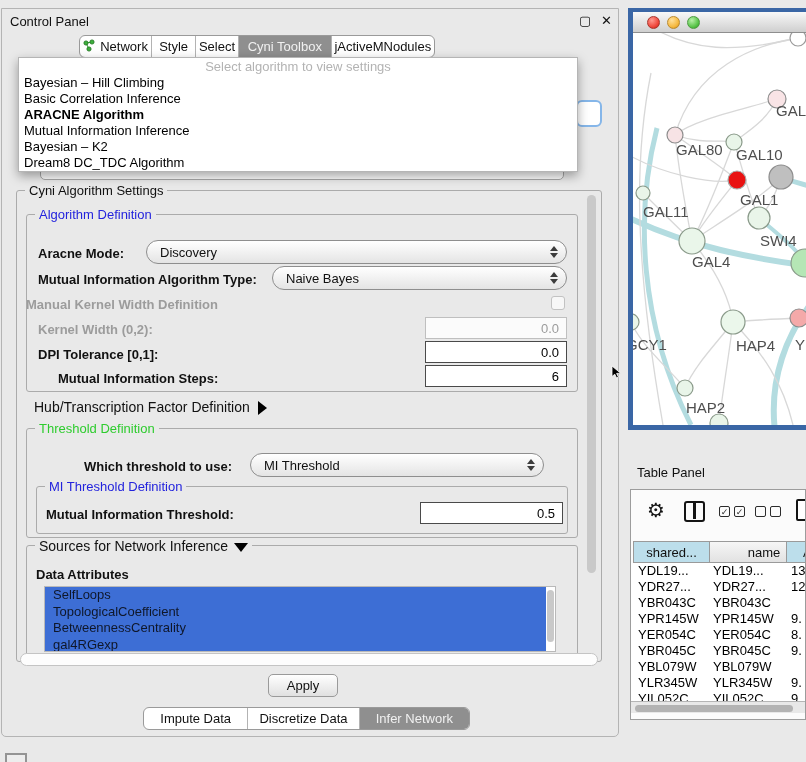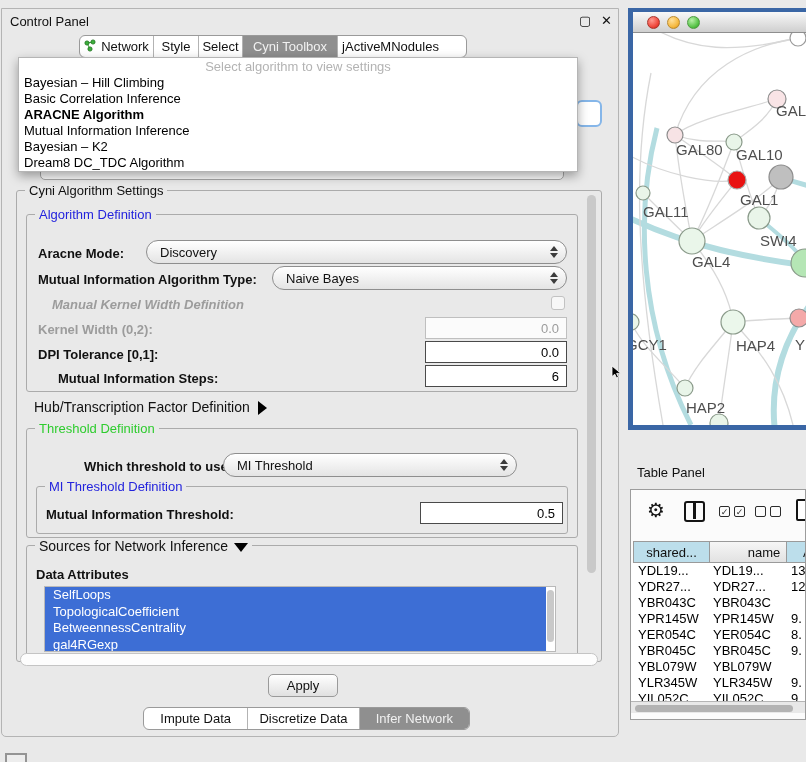--- a/index.html
+++ b/index.html
@@ -57,21 +57,21 @@
 
   .fld { position:absolute; height:22px; background:#fff; border:1px solid #4a4a4a; font-size:13px; color:#000;
          display:flex; align-items:center; justify-content:flex-end; padding-right:7px; }
   .fld.dis { border:1px solid #bfbfbf; background:#fbfbfb; color:#9c9c9c; }
   .chk { position:absolute; width:14px; height:14px; border:1px solid #c2c2c2; border-radius:3px; background:#f7f7f7; }
 
   .vthumb { position:absolute; background:#c9c9c9; border-radius:5px; }
   .hscroll { position:absolute; background:#fdfdfd; border:1px solid #c4c4c4; border-radius:7px; }
 
   .attrlist { position:absolute; background:#fff; border:1px solid #b9b9b9; overflow:hidden; }
-  .attr { height:16.5px; line-height:16.5px; font-size:13px; color:#ffffff; background:#3d6ed5; padding-left:8px; width:501px; }
+  .attr { height:16.5px; line-height:16.5px; font-size:13px; color:#0f172a; background:#3d6ed5; padding-left:8px; width:501px; }
 
   .btn { position:absolute; border:1px solid #9a9a9a; border-radius:5px; background:linear-gradient(#ffffff,#e0e0e0);
          font-size:13px; color:#111; display:flex; align-items:center; justify-content:center; }
 
   
   .net-frame { position:absolute; left:628px; top:8px; width:178px; height:422px; background:#3a66a5; }
   .net-win { position:absolute; left:633px; top:12px; width:173px; height:413px; background:#fff; }
   .net-titlebar { position:absolute; left:0; top:0; width:100%; height:21px;
                   background:linear-gradient(#f8f8f8,#cfcfcf); border-bottom:1px solid #8e8e8e; }
   .light { position:absolute; top:4px; width:13px; height:13px; border-radius:50%; }
@@ -102,21 +102,21 @@
 </head>
 <body>
 
 <div id="stage">
 
   <div class="cp-win">
     <div class="cp-title">Control Panel</div>
     <div class="cp-btn" style="left:577px;">▢</div>
     <div class="cp-btn" style="left:599px;">✕</div>
 
-    <div class="segbar" style="left:77px; top:26px; width:388px;">
+    <div class="segbar" style="left:77px; top:26px; width:356px;">
       <div class="seg" style="width:74px;">
         <span class="tabicon">
           <svg width="12" height="13" viewBox="0 0 12 13">
               <line x1="3" y1="4" x2="9" y2="3" stroke="#2f9e2f" stroke-width="1"></line>
               <line x1="3" y1="4" x2="6" y2="10" stroke="#2f9e2f" stroke-width="1"></line>
               <circle cx="3" cy="4" r="2.1" fill="#3db03d" stroke="#1c701c" stroke-width="0.8"></circle>
               <circle cx="9" cy="3" r="2.1" fill="#3db03d" stroke="#1c701c" stroke-width="0.8"></circle>
               <circle cx="6" cy="10" r="2.1" fill="#3db03d" stroke="#1c701c" stroke-width="0.8"></circle>
             </svg>
         </span>
@@ -171,21 +171,21 @@
       </span>
   </div>
   <div class="lbl" style="left:38px; top:272px;">Mutual Information Algorithm Type:</div>
   <div class="combo" style="left:272px; top:266px; width:295px;">
     <span>Naive Bayes</span>
     <span class="arrs">
         <span class="tri-up"></span>
         <span class="tri-dn"></span>
       </span>
   </div>
-  <div class="lbl gray" style="left:52px; top:297px;font-style:italic;">Manual Kernel Width Definition</div>
+  <div class="lbl gray" style="left:26px; top:297px;">Manual Kernel Width Definition</div>
   <div class="chk" style="left:551px; top:296px;"></div>
   <div class="lbl gray" style="left:38px; top:322px;">Kernel Width (0,2):</div>
   <div class="fld dis" style="left:425px; top:317px; width:142px;">
     <span>0.0</span>
   </div>
   <div class="lbl" style="left:38px; top:347px;">DPI Tolerance [0,1]:</div>
   <div class="fld" style="left:425px; top:341px; width:142px;">
     <span>0.0</span>
   </div>
   <div class="lbl" style="left:38px; top:371px;margin-left:20px;">Mutual Information Steps:</div>
@@ -194,21 +194,21 @@
   </div>
 
   <div class="lbl plain" style="left:34px; top:399px; font-size:14px;">
     <span>Hub/Transcription Factor Definition</span><span class="tri-right"></span>
   </div>
 
   <div class="grp" style="left:26px; top:428px; width:552px; height:110px;">
     <span class="ttl green">Threshold Definition</span>
   </div>
   <div class="lbl" style="left:84px; top:459px;">Which threshold to use:</div>
-  <div class="combo" style="left:223px; top:453px; width:294px;">
+  <div class="combo" style="left:250px; top:453px; width:294px;">
     <span>MI Threshold</span>
     <span class="arrs">
         <span class="tri-up"></span>
         <span class="tri-dn"></span>
       </span>
   </div>
   <div class="grp" style="left:36px; top:486px; width:532px; height:48px;">
     <span class="ttl blue">MI Threshold Definition</span>
   </div>
   <div class="lbl" style="left:46px; top:507px;">Mutual Information Threshold:</div>

